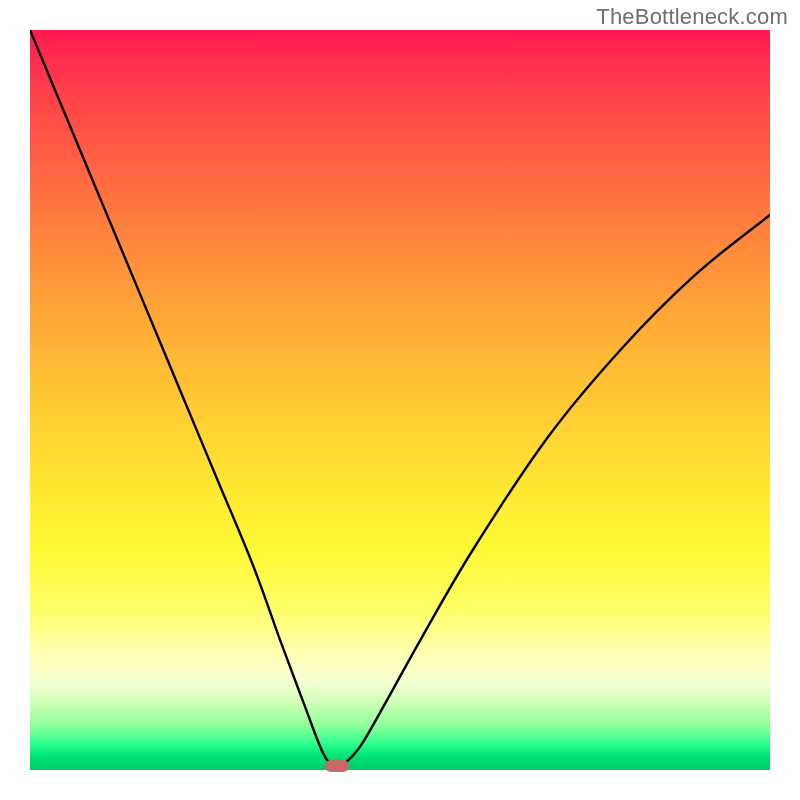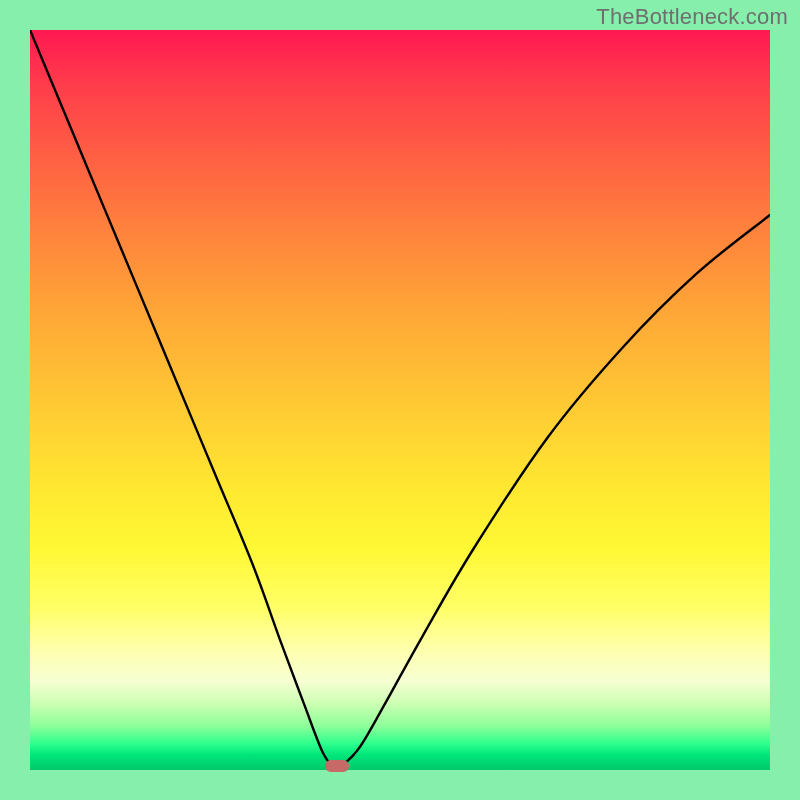--- a/index.html
+++ b/index.html
@@ -7,21 +7,21 @@
     padding: 0;
     width: 800px;
     height: 800px;
     background: #000;
     overflow: hidden;
   }
   .frame {
     position: relative;
     width: 800px;
     height: 800px;
-    background: #86efac;
+    background: #ffffff;
   }
   .plot-area {
     position: absolute;
     left: 30px;
     top: 30px;
     width: 740px;
     height: 740px;
     
     background: linear-gradient(to bottom,
       #ff1952 0%,

